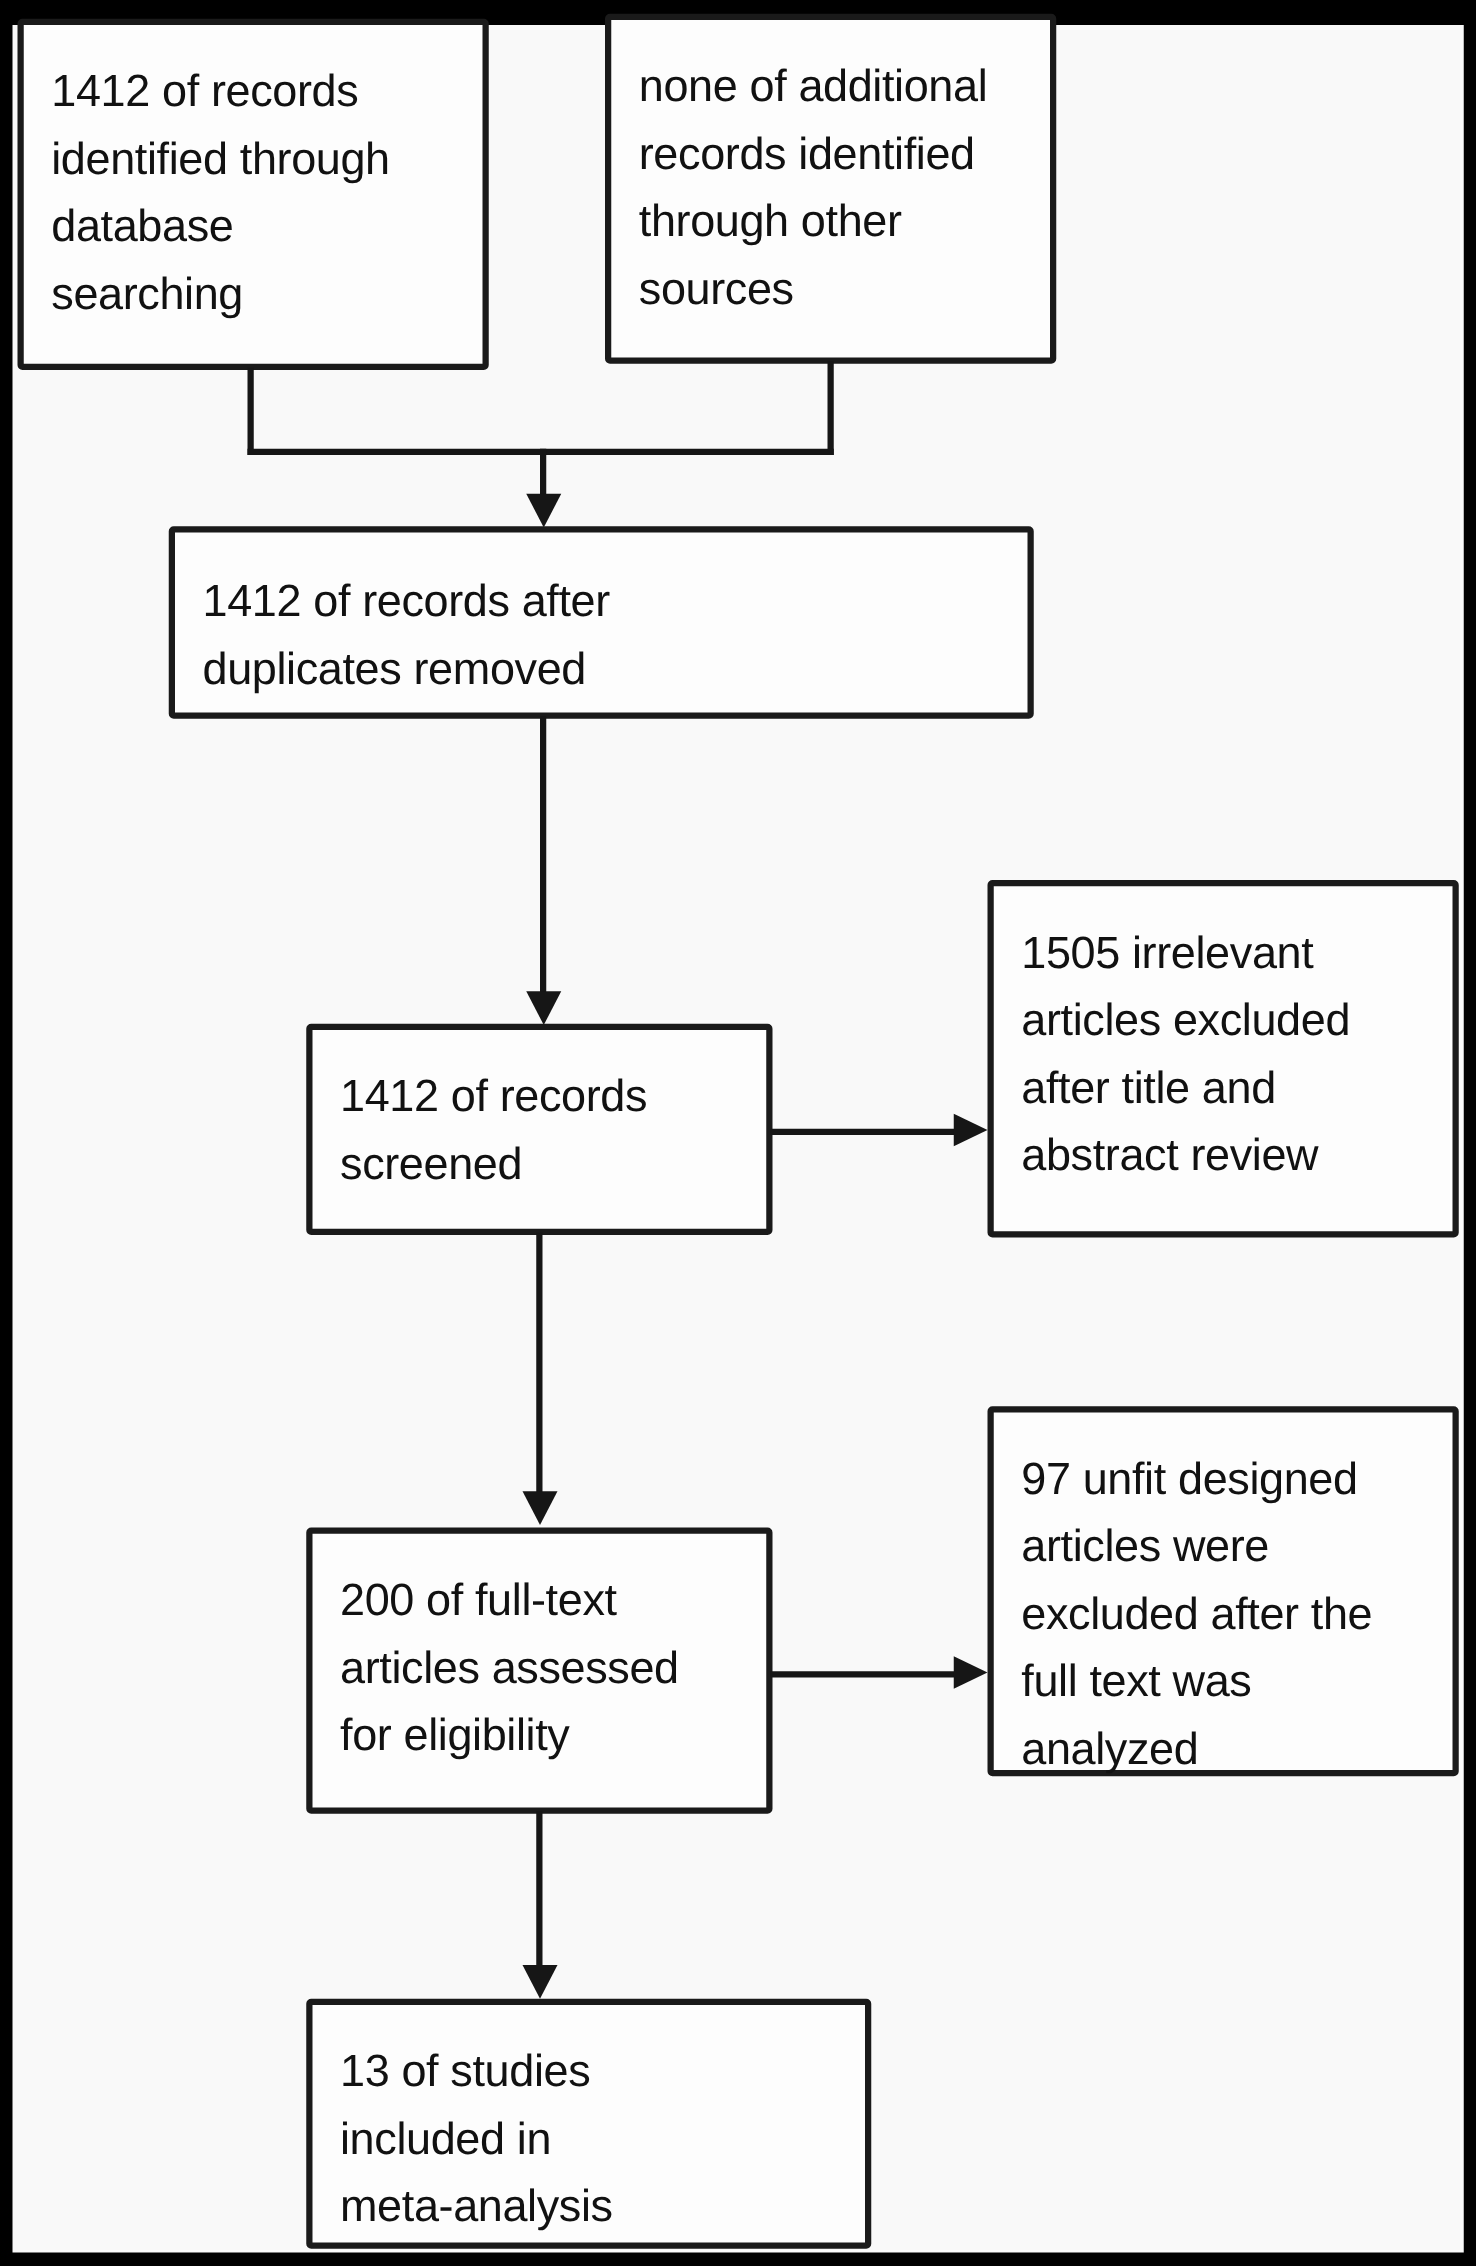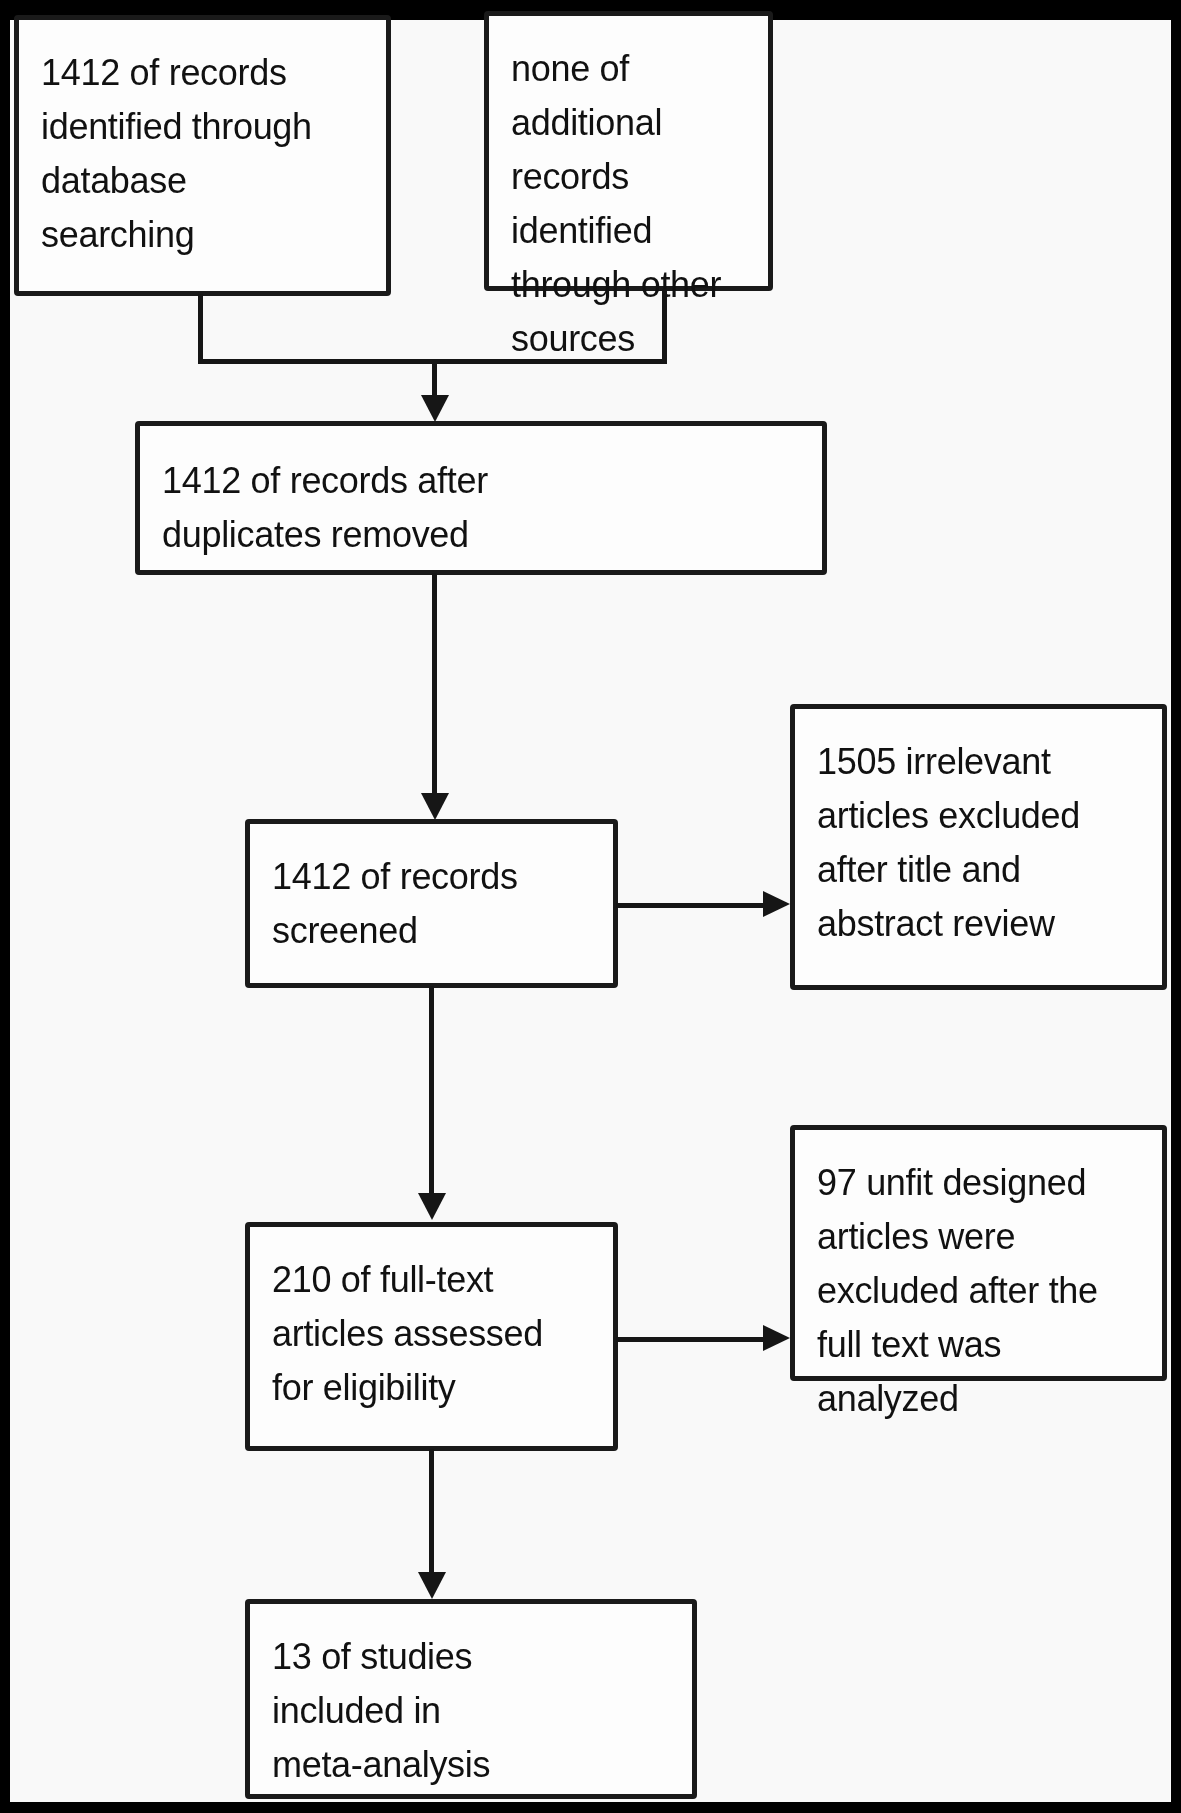--- a/index.html
+++ b/index.html
@@ -61,21 +61,21 @@
 <body>
 
 <div class="canvas">
   <div class="panel"></div>
 
   <div class="node" style="left:14px; top:15px; width:377px; height:281px;">1412 of records
 identified through
 database
 searching</div>
 
-  <div class="node" style="left:484px; top:11px; width:289px; height:280px;">none of additional
+  <div class="node" style="left:484px; top:11px; width:361px; height:280px;">none of additional
 records identified
 through other
 sources</div>
 
   <div class="line" style="left:198px; top:294px; width:5px; height:70px;"></div>
   <div class="line" style="left:662px; top:289px; width:5px; height:75px;"></div>
   <div class="line" style="left:198px; top:359px; width:469px; height:5px;"></div>
   <div class="line" style="left:432px; top:359px; width:5px; height:40px;"></div>
   <div class="arrow-down" style="left:421px; top:395px;"></div>
 
@@ -92,28 +92,28 @@
   <div class="arrow-right" style="left:763px; top:891px;"></div>
 
   <div class="node" style="left:790px; top:704px; width:377px; height:286px;">1505 irrelevant
 articles excluded
 after title and
 abstract review</div>
 
   <div class="line" style="left:429px; top:986px; width:5px; height:212px;"></div>
   <div class="arrow-down" style="left:418px; top:1193px;"></div>
 
-  <div class="node" style="left:245px; top:1222px; width:373px; height:229px;">210 of full-text
+  <div class="node" style="left:245px; top:1222px; width:373px; height:229px;">200 of full-text
 articles assessed
 for eligibility</div>
 
   <div class="line" style="left:616px; top:1337px; width:152px; height:5px;"></div>
   <div class="arrow-right" style="left:763px; top:1325px;"></div>
 
-  <div class="node" style="left:790px; top:1125px; width:377px; height:256px;">97 unfit designed
+  <div class="node" style="left:790px; top:1125px; width:377px; height:296px;">97 unfit designed
 articles were
 excluded after the
 full text was
 analyzed</div>
 
   <div class="line" style="left:429px; top:1449px; width:5px; height:125px;"></div>
   <div class="arrow-down" style="left:418px; top:1572px;"></div>
 
   <div class="node" style="left:245px; top:1599px; width:452px; height:200px;">13 of studies
 included in

